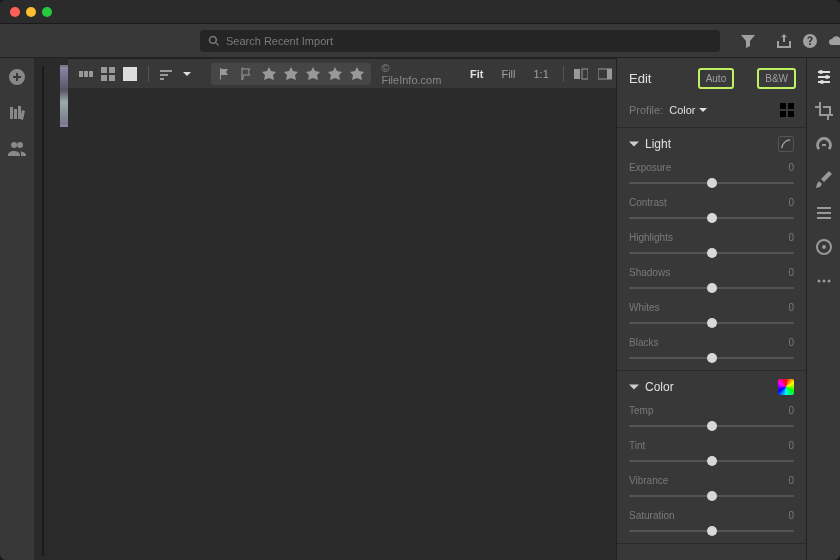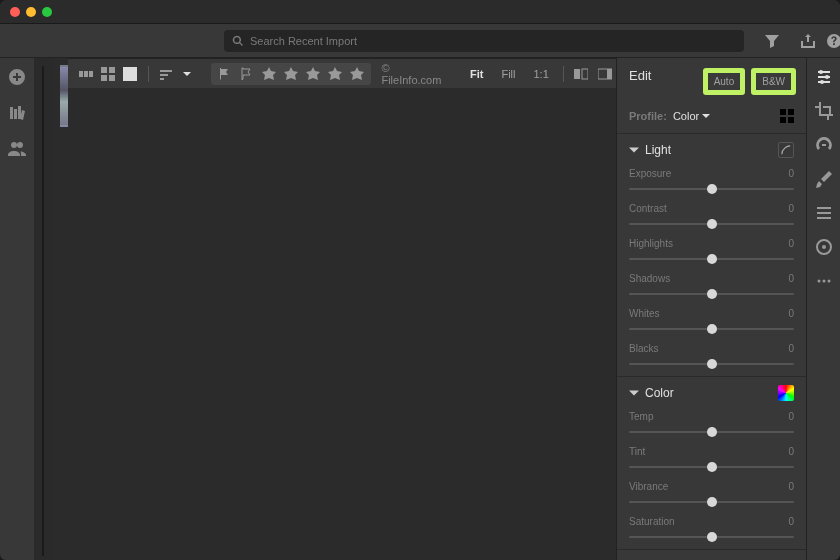--- a/index.html
+++ b/index.html
@@ -16,21 +16,21 @@
     --accent: #cccccc;
   }
   
   .window { width: 840px; height: 560px; display: flex; flex-direction: column; background: #202020; border-radius: 6px; overflow: hidden; }
   .titlebar { height: 24px; background: var(--bg-top); display: flex; align-items: center; padding: 0 10px; gap: 8px; flex-shrink: 0; border-bottom: 1px solid #1a1a1a; }
   .traffic { display: flex; gap: 6px; }
   .traffic span { width: 10px; height: 10px; border-radius: 50%; display: inline-block; }
   .tl-close { background: #ff5f57; }
   .tl-min   { background: #febc2e; }
   .tl-max   { background: #28c840; }
-  .topbar { height: 34px; background: #383838; display: flex; align-items: center; padding: 0 24px; gap: 10px; flex-shrink: 0; border-bottom: 1px solid #222; }
+  .topbar { height: 34px; background: #383838; display: flex; align-items: center; padding: 0 0; gap: 10px; flex-shrink: 0; border-bottom: 1px solid #222; }
   .search { flex: 0 0 520px; height: 22px; background: #252525; border-radius: 4px; display: flex; align-items: center; padding: 0 8px; gap: 6px; color: var(--text-dim); font-size: 11px; margin-left: 200px;}
   .search svg { width: 12px; height: 12px; fill: var(--text-dim); }
   .spacer { flex: 1; }
   .topicon { width: 18px; height: 18px; display: flex; align-items: center; justify-content: center; color: var(--text); cursor: pointer; }
   .topicon svg { width: 16px; height: 16px; fill: currentColor; }
   
   .body { flex: 1; display: flex; min-height: 0; }
   .left-rail { width: 34px; background: #383838; display: flex; flex-direction: column; align-items: center; padding-top: 10px; gap: 18px; flex-shrink: 0; }
   .left-rail .ricon { width: 18px; height: 18px; color: #888; cursor: pointer; }
   .left-rail .ricon svg { width: 18px; height: 18px; fill: currentColor; }
@@ -59,25 +59,25 @@
   .t6 { background: linear-gradient(#6aa0c8,#c86a3a 30%,#0a7a90 60%,#044a60); }
   .bottombar { height: 30px; background: #383838; border-top: 1px solid #222; display: flex; align-items: center; padding: 0 10px; gap: 10px; font-size: 11px; color: var(--text); }
   .bbgroup { display: flex; gap: 6px; align-items: center; }
   .bicon { width: 16px; height: 16px; color: #999; display:flex; align-items:center; justify-content:center; cursor:pointer;}
   .bicon svg { width:14px; height:14px; fill: currentColor; }
   .btxt { cursor:pointer; padding: 2px 4px; }
   .btxt.bold { font-weight: 600; color: var(--text-bright);}
   .watermark { color: #888; font-size: 11px; }
   
   .right { width: 190px; background: #383838; display: flex; flex-direction: column; flex-shrink: 0; font-size: 11px; color: var(--text); border-left: 1px solid #222; overflow: hidden;}
-  .rhdr { display: flex; padding: 10px 10px 8px 12px; gap: 6px; }
+  .rhdr { display: flex; align-items: center; padding: 10px 10px 8px 12px; gap: 23px; }
   .rhdr .title { color: var(--text-bright); font-size: 13px; flex: 1; }
-  .pillbtn { font-size: 10px; padding: 3px 6px; border: 5px solid #bef264; border-radius: 3px; color: var(--text); cursor: pointer; background:#3a3a3a;}
+  .pillbtn { font-size: 10px; padding: 3px 6px; border: 2px solid #bef264; border-radius: 3px; color: var(--text); cursor: pointer; background:#3a3a3a;}
   .profile { display:flex; align-items:center; padding: 6px 12px 10px 12px; gap:6px; border-bottom: 1px solid #2a2a2a;}
-  .profile .lbl { color: var(--text-dim); font-weight: bold; }
+  .profile .lbl { color: var(--text-dim); }
   .profile .grid { margin-left:auto; width:14px; height:14px; color:#aaa; cursor:pointer;}
   .section { border-bottom: 1px solid #2a2a2a; }
   .sechdr { display:flex; align-items:center; padding: 8px 12px; gap:6px; cursor:pointer; }
   .sechdr .chev { width:10px; height:10px; }
   .sechdr .name { color: var(--text-bright); font-size: 12px; flex:1;}
   .sqbtn { width:16px; height:16px; border:1px solid #555; border-radius:2px; display:flex; align-items:center; justify-content:center; cursor:pointer; }
   .slider-row { padding: 2px 12px 6px 12px; }
   .slider-row .srow { display:flex; justify-content:space-between; color: var(--text-dim); font-size: 10px; margin-bottom:2px;}
   .track { position:relative; height: 14px; }
   .track .line { position:absolute; left:0; right:0; top:7px; height:2px; background:#555; border-radius:1px;}

